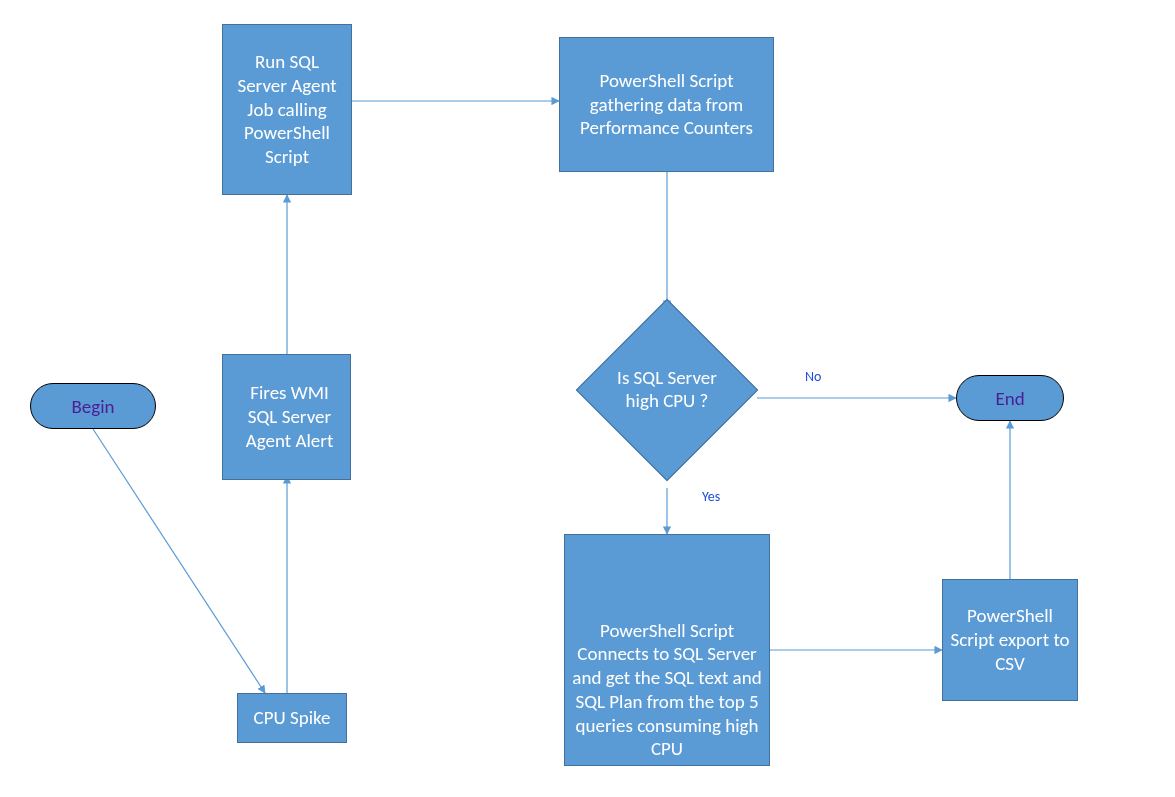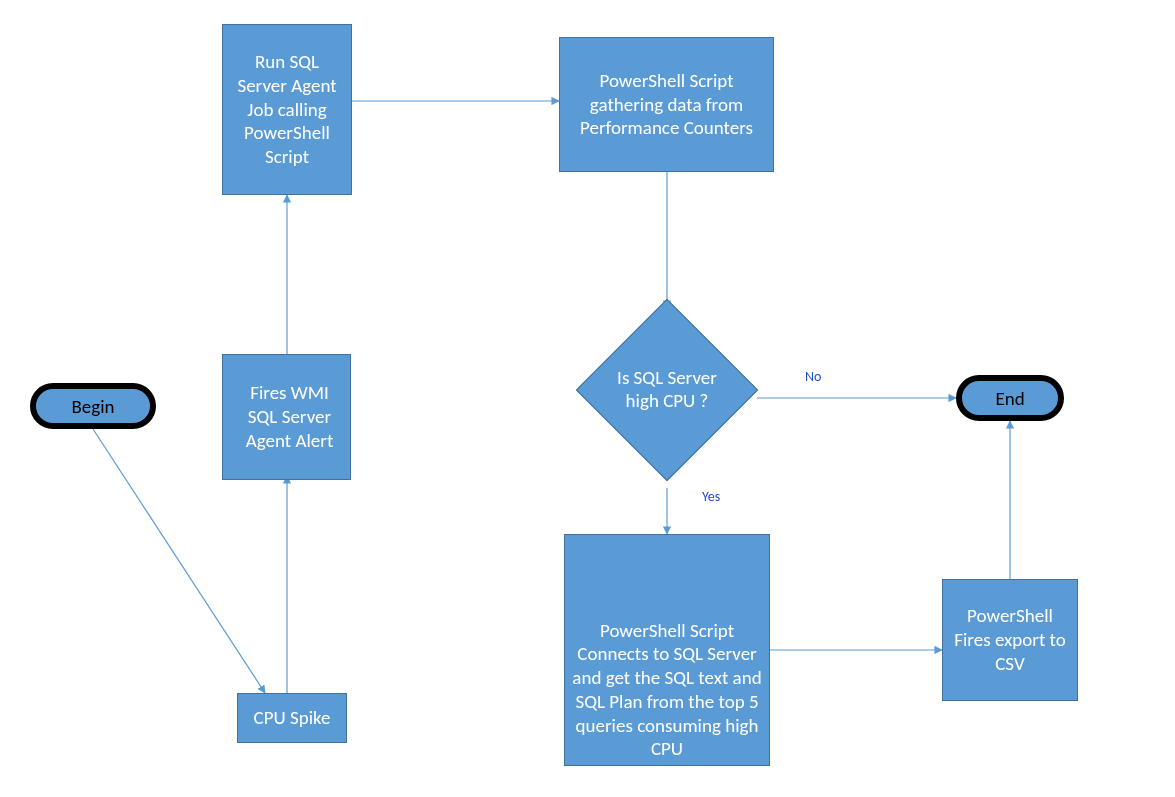--- a/index.html
+++ b/index.html
@@ -21,22 +21,22 @@
     display: flex;
     align-items: center;
     justify-content: center;
     text-align: center;
     box-sizing: border-box;
     padding: 4px 6px;
   }
   .pill {
     position: absolute;
     background: #5b9bd5;
-    border: 6px solid #000000;
-    color: #000000;
+    border: 1px solid #000000;
+    color: #4c1d95;
     font-size: 19px;
     border-radius: 999px;
     display: flex;
     align-items: center;
     justify-content: center;
     box-sizing: border-box;
   }
   .diamond {
     position: absolute;
     width: 180px;
@@ -132,18 +132,18 @@
 </div>
 
 <div class="edge-label" style="left:805px; top:368px;">No</div>
 <div class="edge-label" style="left:702px; top:488px;">Yes</div>
 
 <div class="box" style="left:564px; top:534px; width:206px; height:232px;align-items:flex-end;">
   <span>PowerShell Script Connects to SQL Server and get the SQL text and SQL Plan from the top 5 queries consuming high CPU</span>
 </div>
 
 <div class="box" style="left:942px; top:579px; width:136px; height:122px;">
-  <span>PowerShell Fires export to CSV</span>
+  <span>PowerShell Script export to CSV</span>
 </div>
 
 <div class="pill" style="left:956px; top:375px; width:108px; height:46px;">
   <span>End</span>
 </div>
 
 </body></html>

